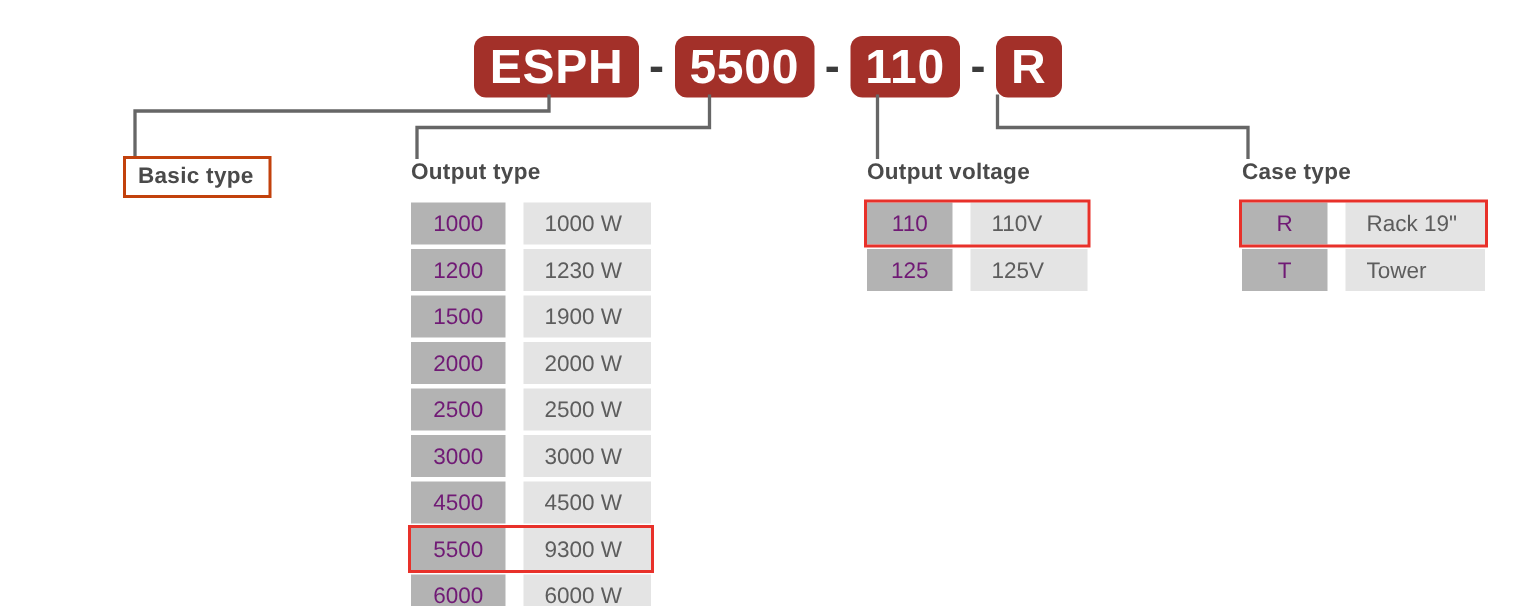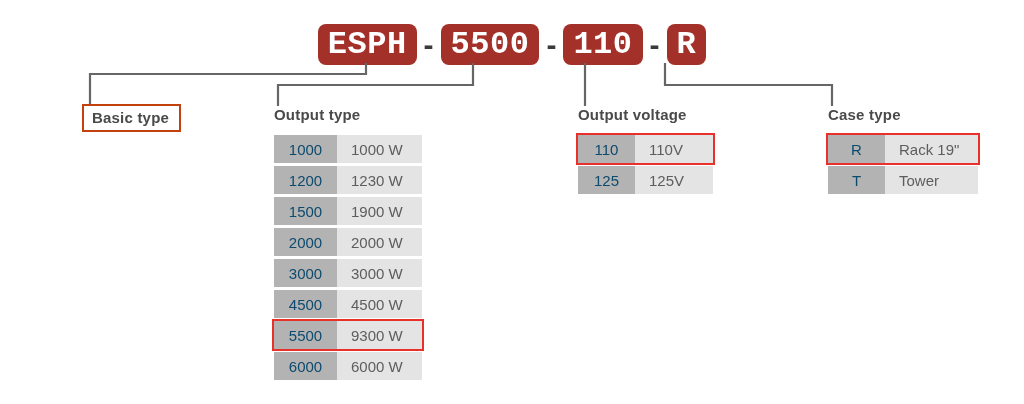--- a/index.html
+++ b/index.html
@@ -36,21 +36,20 @@
     font-size: 32px;
     font-weight: bold;
     letter-spacing: 0.5px;
     border-radius: 8px;
     height: 41px;
     line-height: 41px;
     padding: 0 10px;
     text-align: center;
     box-sizing: border-box;
     white-space: nowrap;
-    font-family: Liberation Mono, monospace;
   }
   .code-dash {
     color: #3b3b3b;
     font-size: 30px;
     font-weight: bold;
     line-height: 41px;
     padding: 0 7px;
     white-space: nowrap;
   }
 
@@ -88,35 +87,36 @@
     flex-direction: column;
     gap: 3px;
   }
   .opt-row {
     position: relative;
     display: flex;
     height: 28px;
   }
   .opt-code {
     background: #B3B3B3;
-    color: #0c4a6e;
+    color: #701a75;
     font-size: 15px;
     display: flex;
     align-items: center;
     justify-content: center;
     box-sizing: border-box;
   }
   .opt-desc {
     background: #E4E4E4;
     color: #5d5d5d;
     font-size: 15px;
     display: flex;
     align-items: center;
     padding-left: 14px;
     box-sizing: border-box;
+    margin-left: 12px;
   }
   .opt-row.selected::after {
     content: "";
     position: absolute;
     left: -2px;
     top: -2px;
     right: -2px;
     bottom: -2px;
     border: 2px solid #E8312A;
     pointer-events: none;
@@ -175,20 +175,24 @@
         </div>
         <div class="opt-row">
           <div class="opt-code">1500</div>
           <div class="opt-desc">1900 W</div>
         </div>
         <div class="opt-row">
           <div class="opt-code">2000</div>
           <div class="opt-desc">2000 W</div>
         </div>
         <div class="opt-row">
+          <div class="opt-code">2500</div>
+          <div class="opt-desc">2500 W</div>
+        </div>
+        <div class="opt-row">
           <div class="opt-code">3000</div>
           <div class="opt-desc">3000 W</div>
         </div>
         <div class="opt-row">
           <div class="opt-code">4500</div>
           <div class="opt-desc">4500 W</div>
         </div>
         <div class="opt-row selected">
           <div class="opt-code">5500</div>
           <div class="opt-desc">9300 W</div>

